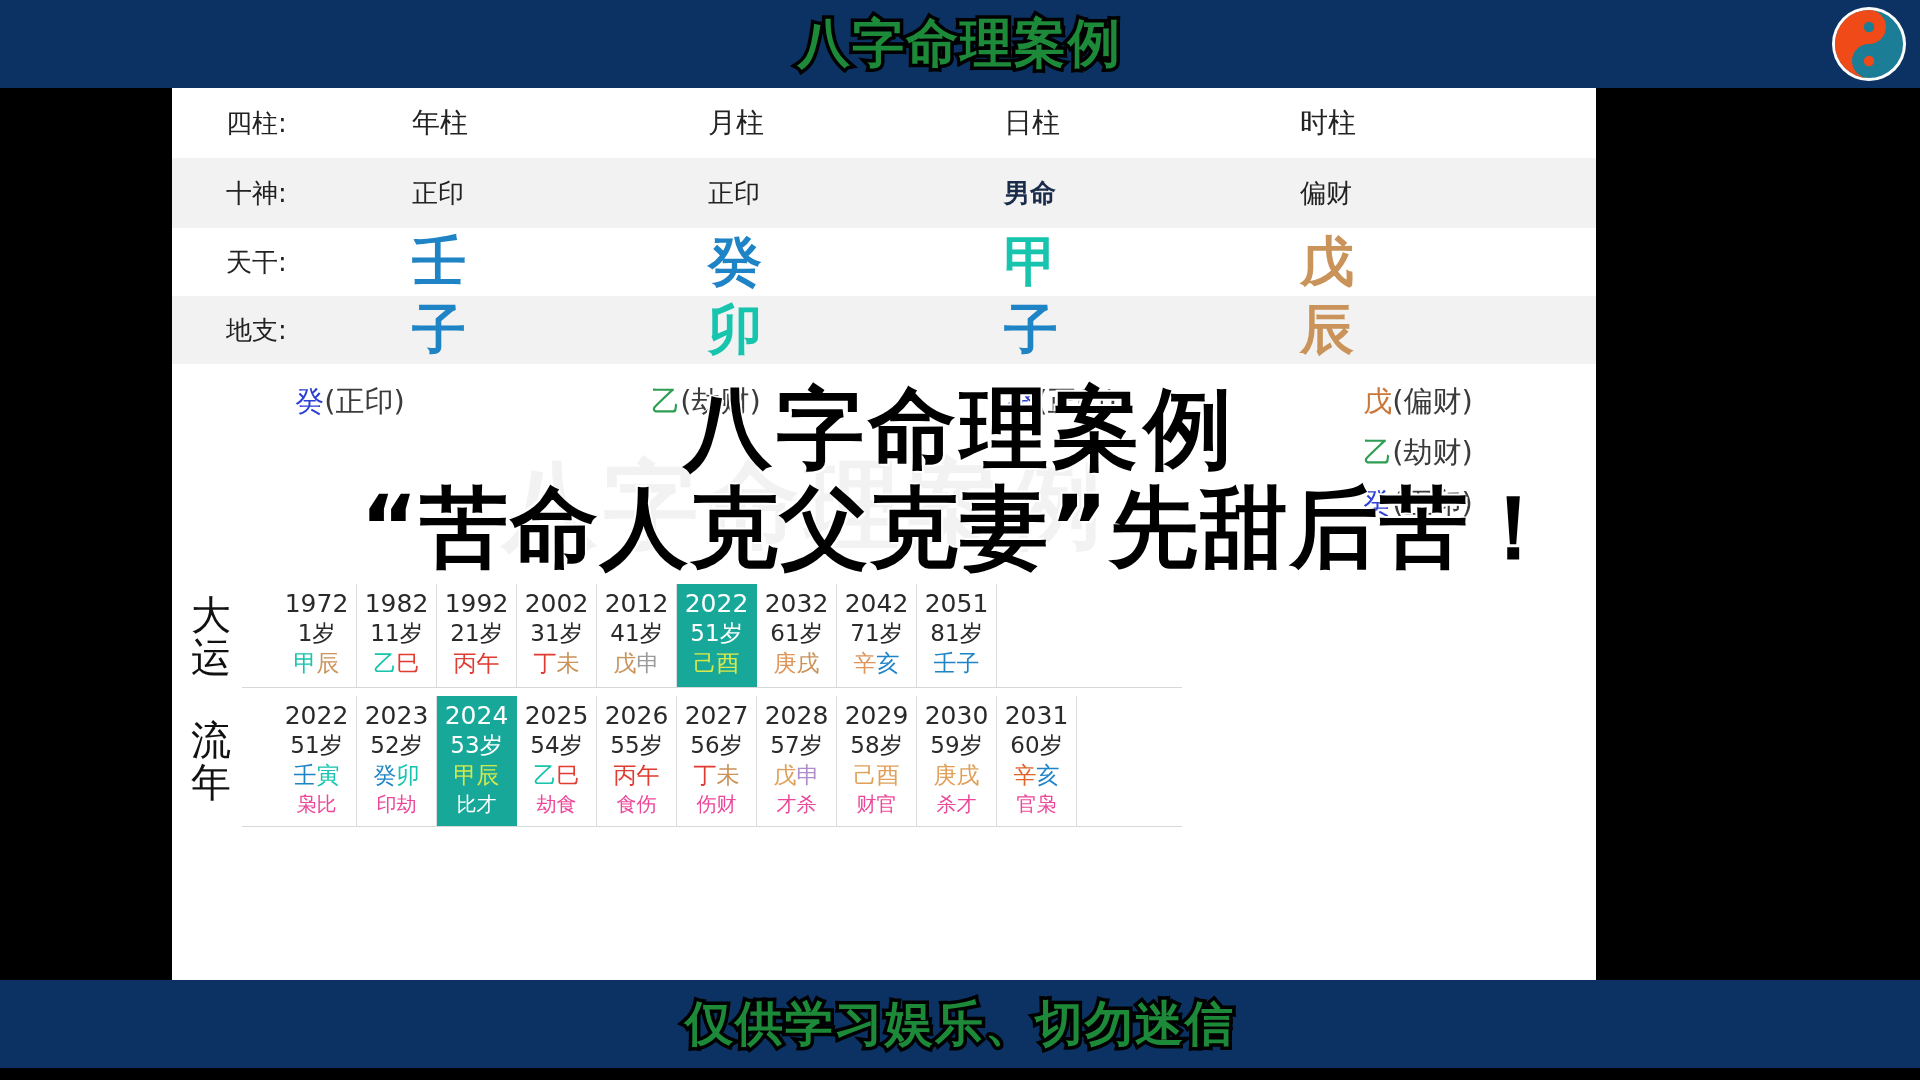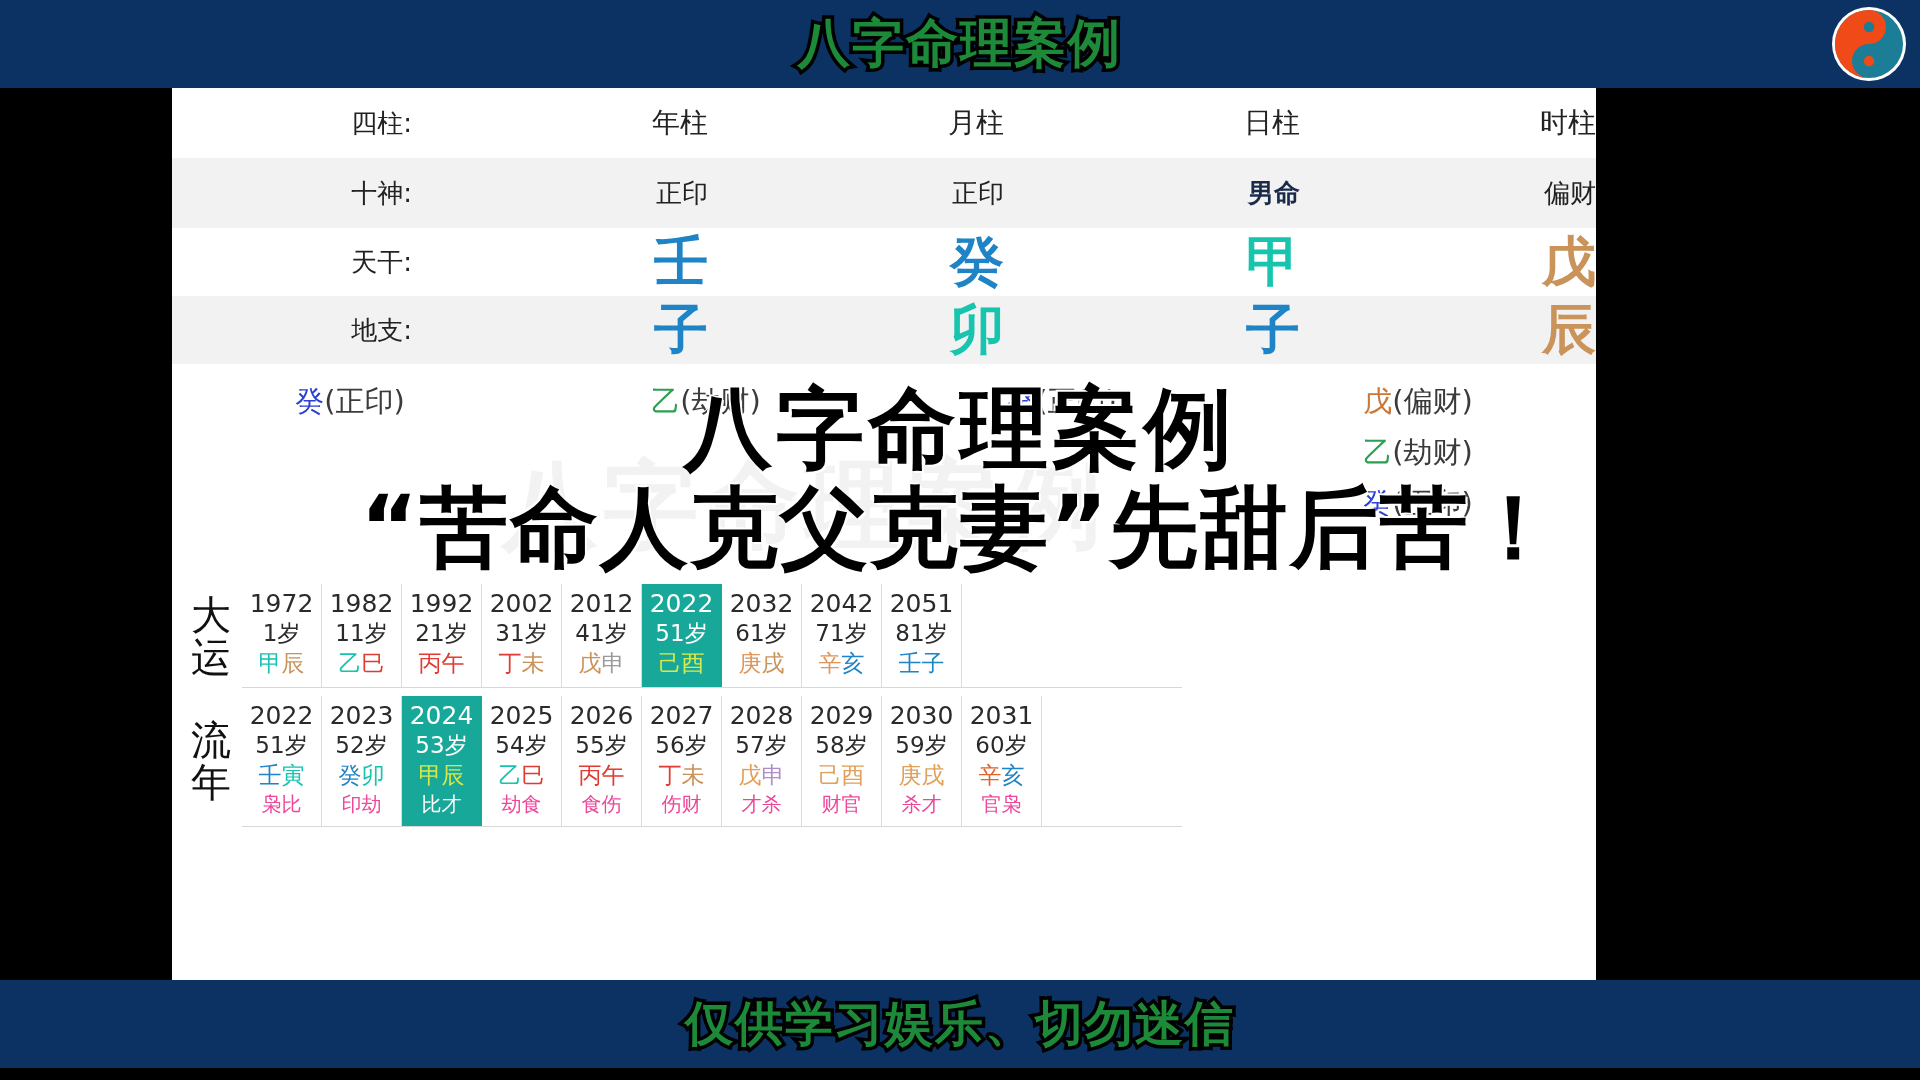--- a/index.html
+++ b/index.html
@@ -47,21 +47,21 @@
     position:absolute; left:330px; top:355px;
     font-size:95px; font-weight:bold; color:#f2f2f2;
     letter-spacing:6px; white-space:nowrap;
     font-family:"DejaVu Sans",sans-serif;
     pointer-events:none;
   }
 
   
   table.pillars { width:1424px; border-collapse:collapse; table-layout:fixed; }
   table.pillars tr.alt { background:#f2f2f2; }
-  table.pillars td { text-align:right; vertical-align:middle; }
+  table.pillars td { text-align:left; vertical-align:middle; }
   td.rowlabel {
     width:240px; text-align:left; padding-left:54px;
     font-size:26px; color:#222; font-family:"DejaVu Sans",sans-serif;
   }
   td.colhead { font-size:28px; color:#222; font-family:"DejaVu Sans",sans-serif; }
   .r-head td { height:70px; }
   .r-god td { height:70px; font-size:26px; color:#222; font-family:"DejaVu Sans",sans-serif; }
   .r-god .bold { font-weight:bold; color:#1a2b4a; }
   .r-stem td, .r-branch td { height:68px; }
   .gz { font-size:54px; font-weight:bold; font-family:"DejaVu Sans",sans-serif; line-height:1; }
@@ -77,21 +77,21 @@
   .hs .paren { color:#3b3b3b; }
 
   
   .strip { display:flex; align-items:stretch; margin-left:8px; }
   .strip-title {
     width:62px; flex:0 0 62px;
     display:flex; flex-direction:column; justify-content:center; align-items:center;
     font-size:40px; color:#111; font-family:"DejaVu Sans",sans-serif;
     line-height:1.05; font-weight:500;
   }
-  .strip-cells { display:flex; }
+  .strip-cells { display:flex;margin-left:35px; }
   .cell {
     width:80px; padding:4px 0 8px;
     text-align:center; border-right:1px solid #dcdcdc;
     font-family:"DejaVu Sans",sans-serif;
   }
   .cell:last-child { border-right:1px solid #dcdcdc; }
   .cell .yr { font-size:25px; color:#2a2a2a; line-height:1.25; }
   .cell .age { font-size:23px; color:#2a2a2a; line-height:1.3; }
   .cell .gz2 { font-size:23px; line-height:1.3; white-space:nowrap; }
   .cell .ten { font-size:20px; color:#ec4899; line-height:1.35; }

